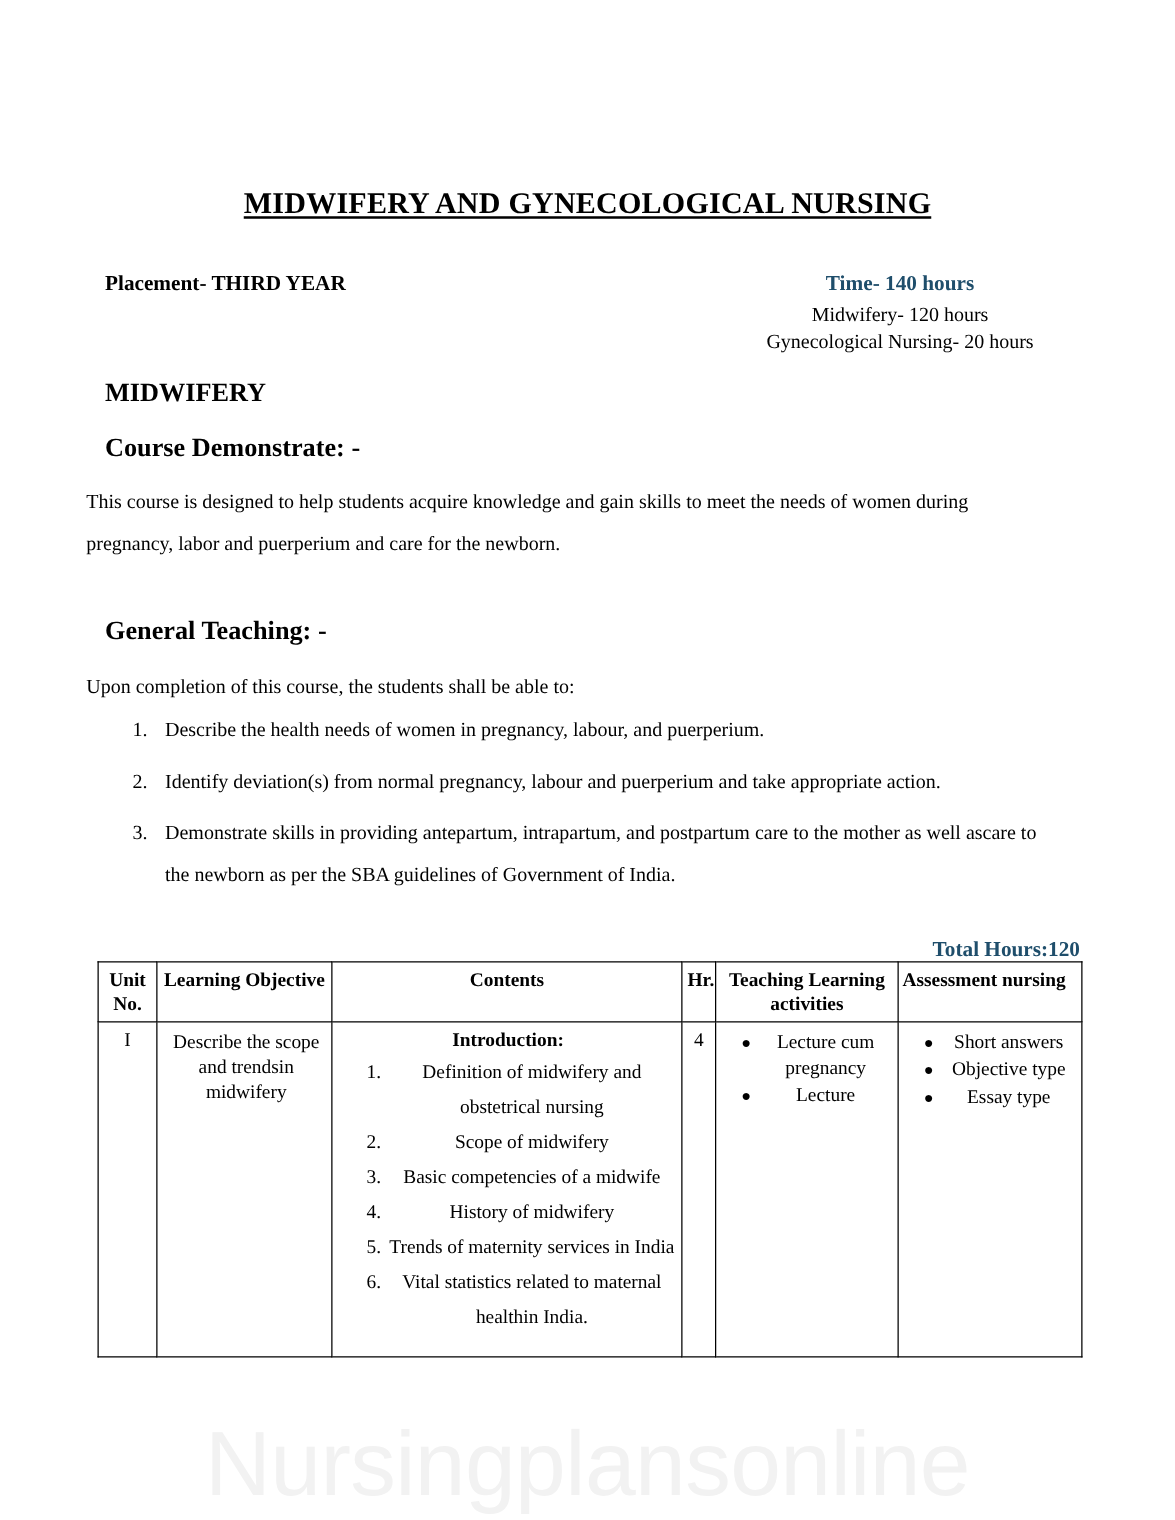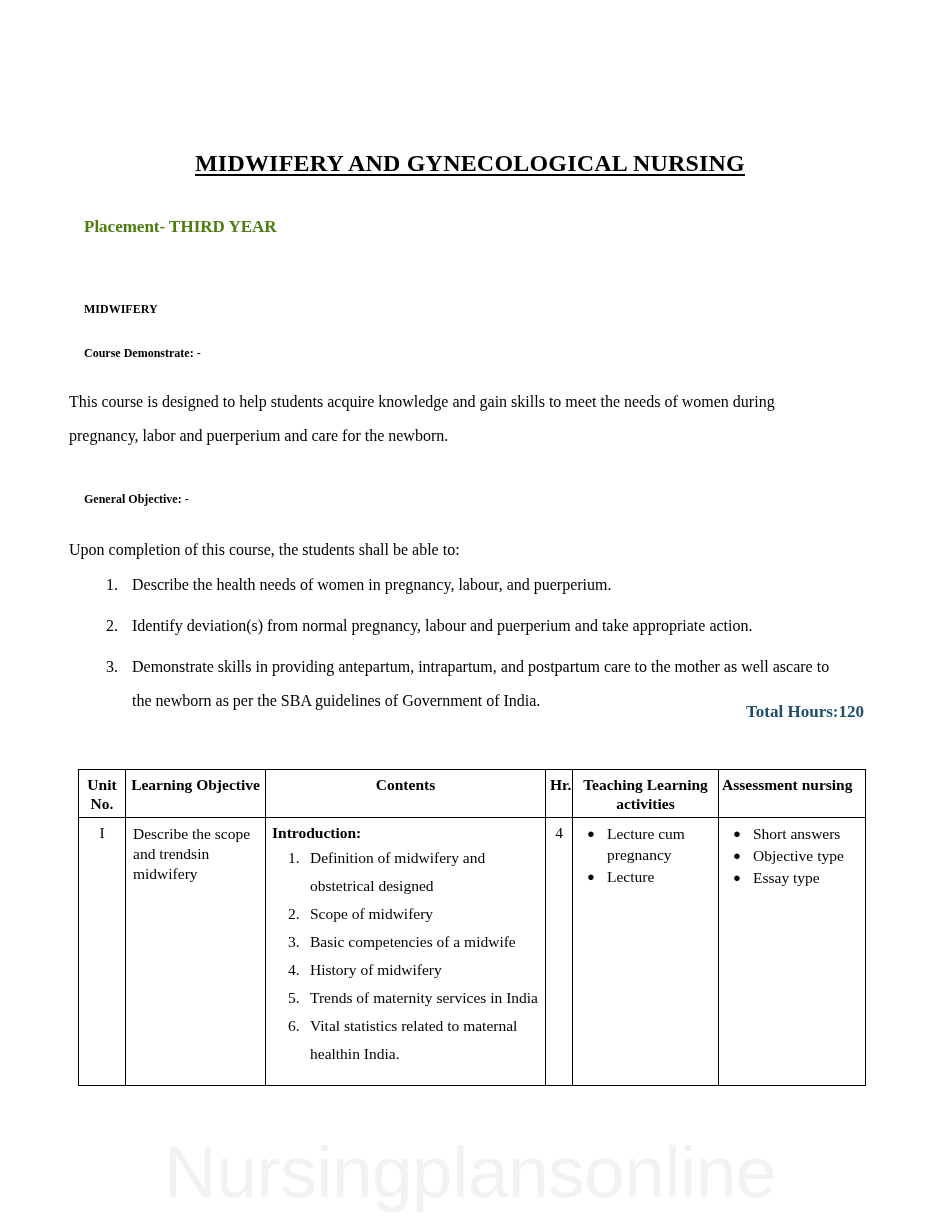--- a/index.html
+++ b/index.html
@@ -54,21 +54,21 @@
     text-underline-offset: 3px;
   }
 
   
   .placement {
     position: absolute;
     left: 84px;
     top: 217px;
     font-size: 17px;
     font-weight: bold;
-    color: #4d7c0f;
+    color: #000000;
   }
   .time-block {
     position: absolute;
     left: 560px;
     top: 217px;
     width: 320px;
     text-align: center;
   }
   .time-title {
     font-size: 17px;
@@ -79,21 +79,21 @@
   .time-line {
     font-size: 16px;
     color: #000;
     line-height: 21px;
   }
 
   
   .sec-heading {
     position: absolute;
     left: 84px;
-    font-size: 12px;
+    font-size: 21px;
     font-weight: bold;
   }
   #h-midwifery { top: 302px; }
   #h-course-desc { top: 346px; }
   #h-general-obj { top: 492px; }
 
   .para {
     position: absolute;
     left: 69px;
     width: 756px;
@@ -126,21 +126,21 @@
   }
   .obj-text {
     flex: 1 1 auto;
     font-family: Liberation Serif, serif;
   }
 
   
   .total-hours {
     position: absolute;
     right: 76px;
-    top: 702px;
+    top: 750px;
     font-size: 17px;
     font-weight: bold;
     color: #1f4e6b;
   }
 
   
   .syllabus-table {
     position: absolute;
     left: 78px;
     top: 769px;
@@ -148,20 +148,21 @@
     border-collapse: collapse;
     table-layout: fixed;
     font-size: 15.5px;
   }
   .syllabus-table td,
   .syllabus-table th {
     border: 1.6px solid #000;
     vertical-align: top;
     padding: 3px 4px;
     box-sizing: border-box;
+    text-align: center;
   }
   .syllabus-table thead th {
     font-weight: bold;
     line-height: 19px;
     padding-top: 5px;
     padding-bottom: 4px;
   }
   th.th-assessment {
     text-align: left;
     padding-left: 3px;
@@ -244,27 +245,32 @@
 <body>
 
 <div class="page">
 
   <div class="watermark">Nursingplansonline</div>
 
   <div class="doc-title">MIDWIFERY AND GYNECOLOGICAL NURSING</div>
 
   <div class="placement">Placement- THIRD YEAR</div>
 
+  <div class="time-block">
+    <div class="time-title">Time- 140 hours</div>
+    <div class="time-line">Midwifery- 120 hours</div>
+    <div class="time-line">Gynecological Nursing- 20 hours</div>
+  </div>
 
   <div class="sec-heading" id="h-midwifery">MIDWIFERY</div>
 
   <div class="sec-heading" id="h-course-desc">Course Demonstrate: -</div>
   <div class="para" id="p-course-desc">This course is designed to help students acquire knowledge and gain skills to meet the needs of women during pregnancy, labor and puerperium and care for the newborn.</div>
 
-  <div class="sec-heading" id="h-general-obj">General Objective: -</div>
+  <div class="sec-heading" id="h-general-obj">General Teaching: -</div>
   <div class="para" id="p-upon-completion">Upon completion of this course, the students shall be able to:</div>
 
   <div class="obj-list">
     <div class="obj-item">
       <span class="obj-num">1.</span>
       <span class="obj-text">Describe the health needs of women in pregnancy, labour, and puerperium.</span>
     </div>
     <div class="obj-item">
       <span class="obj-num">2.</span>
       <span class="obj-text">Identify deviation(s) from normal pregnancy, labour and puerperium and take appropriate action.</span>
@@ -298,21 +304,21 @@
     </thead>
     <tbody>
       <tr>
         <td class="td-unit">I</td>
         <td class="td-obj">Describe the scope and trendsin midwifery</td>
         <td class="td-contents">
           <div class="contents-title">Introduction:</div>
           <ol class="contents-list">
             <li>
               <span class="cl-num">1.</span>
-              <span class="cl-text">Definition of midwifery and obstetrical designed</span>
+              <span class="cl-text">Definition of midwifery and obstetrical nursing</span>
             </li>
             <li>
               <span class="cl-num">2.</span>
               <span class="cl-text">Scope of midwifery</span>
             </li>
             <li>
               <span class="cl-num">3.</span>
               <span class="cl-text">Basic competencies of a midwife</span>
             </li>
             <li>

